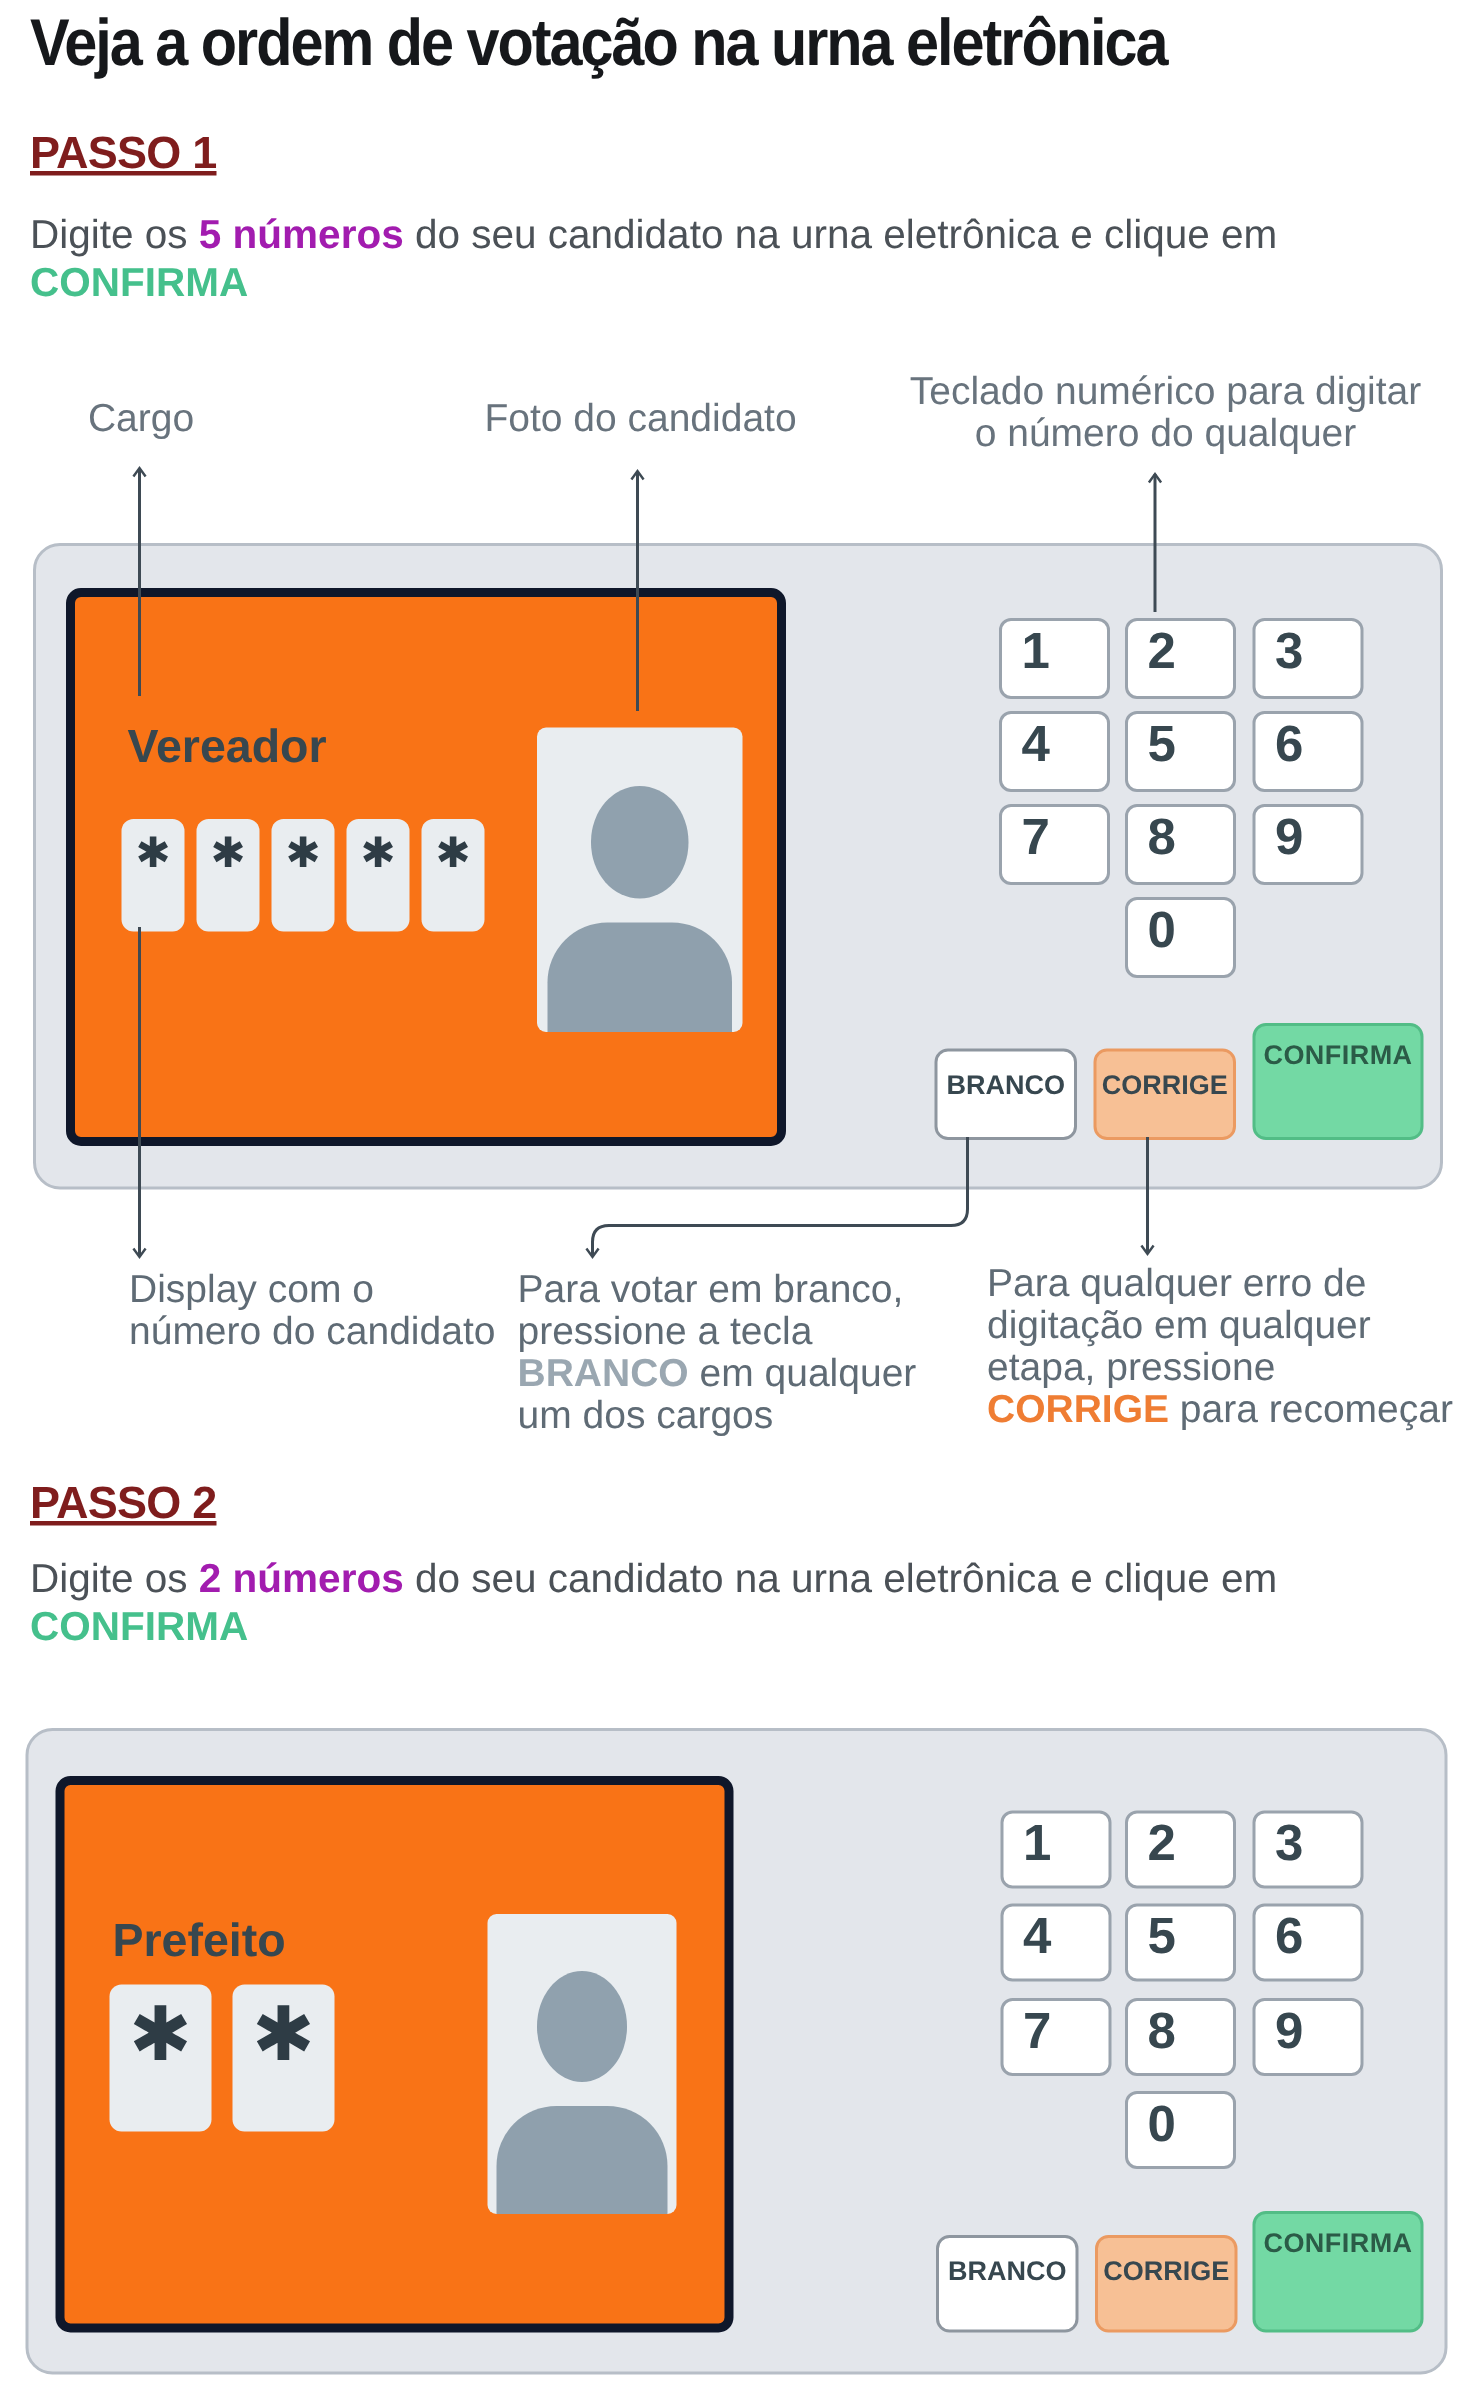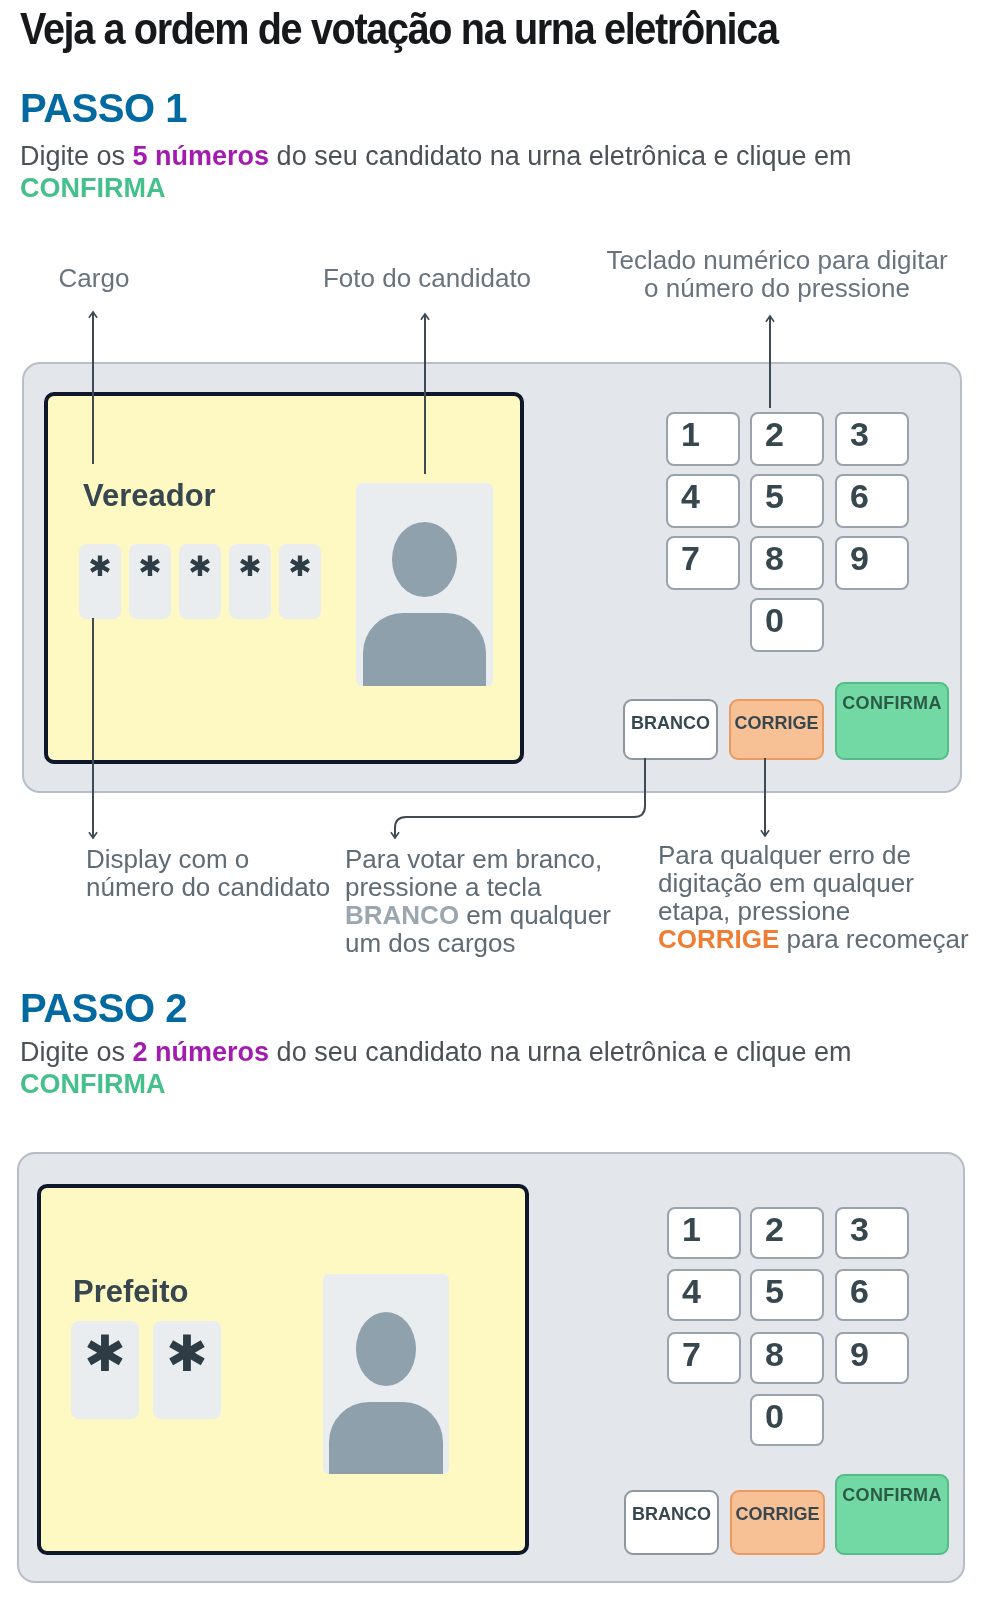--- a/index.html
+++ b/index.html
@@ -1,28 +1,28 @@
 <!DOCTYPE html>
 <html><head>
 <meta charset="utf-8">
 <style>
   html,body{margin:0;padding:0;background:#fff;}
   .page{position:relative;width:984px;height:1597px;background:#fff;overflow:hidden;
         font-family:"Liberation Sans",sans-serif;}
   .abs{position:absolute;}
   .title{font-size:44px;font-weight:800;color:#16181b;letter-spacing:-1.5px;white-space:nowrap;
          transform:scaleX(.9);transform-origin:left top;}
-  .step-heading{font-size:40px;font-weight:800;color:#0369a1;letter-spacing:-.5px;}
+  .step-heading{font-size:30px;font-weight:800;color:#7f1d1d;letter-spacing:-.5px;text-decoration:underline;}
   .instr{font-size:27px;line-height:32px;color:#4b5157;width:940px;}
   .instr b{color:#a21caf;}
   .confirm-line{display:block;color:#45c08c;font-weight:bold;}
   .lbl{font-size:26px;line-height:28px;color:#68737d;white-space:nowrap;text-align:center;}
   .center-x{transform:translateX(-50%);}
   .machine{background:#e3e6eb;border:2px solid #b7bec7;border-radius:18px;box-sizing:border-box;}
-  .screen{background:#fef9c3;border:4px solid #0f172a;border-radius:10px;box-sizing:border-box;}
+  .screen{background:#f97316;border:6px solid #0f172a;border-radius:10px;box-sizing:border-box;}
   .office{font-size:31px;font-weight:bold;color:#37474f;white-space:nowrap;}
   .digit-box{background:#e9edf0;border-radius:8px;text-align:center;color:#2e3c45;
              font-family:"DejaVu Sans",sans-serif;box-sizing:border-box;}
   .digit-box.small{width:42px;height:75px;font-size:28px;padding-top:6px;}
   .digit-box.big{width:68px;height:98px;font-size:50px;padding-top:4px;}
   .photo{background:#e9edf0;border-radius:6px;overflow:hidden;}
   .person-head{position:absolute;left:26%;top:19%;width:48%;height:37%;border-radius:50%;background:#90a1ae;}
   .person-body{position:absolute;left:5%;right:5%;bottom:-2%;height:38%;border-radius:40px 40px 0 0;background:#8fa0ad;}
   .key{position:absolute;width:74px;background:#fff;border:2px solid #9aa3ad;border-radius:8px;
        font-size:34px;font-weight:bold;color:#37474f;padding-left:13px;line-height:40px;box-sizing:border-box;}
@@ -43,21 +43,21 @@
 
   <div class="abs title" style="left:20px;top:4px;">Veja a ordem de votação na urna eletrônica</div>
 
   <div class="abs step-heading" style="left:20px;top:86px;">PASSO 1</div>
   <div class="abs instr" style="left:20px;top:140px;"><span>Digite os </span><b>5 números</b><span> do seu candidato na urna eletrônica e clique em</span><span class="confirm-line">CONFIRMA</span></div>
 
   <div class="abs lbl center-x" style="left:94px;top:264px;">Cargo</div>
   <div class="abs lbl center-x" style="left:427px;top:264px;">Foto do candidato</div>
   <div class="abs lbl center-x" style="left:777px;top:246px;text-align:center;">
     <span>Teclado numérico para digitar</span><br>
-    <span>o número do pressione</span>
+    <span>o número do qualquer</span>
   </div>
 
   <div class="abs machine" style="left:22px;top:362px;width:940px;height:431px;">
     <div class="abs screen" style="left:20px;top:28px;width:480px;height:372px;">
       <div class="abs office" style="left:35px;top:82px;">Vereador</div>
       <div class="abs digit-box small" style="left:31px;top:148px;">✱</div>
       <div class="abs digit-box small" style="left:81px;top:148px;">✱</div>
       <div class="abs digit-box small" style="left:131px;top:148px;">✱</div>
       <div class="abs digit-box small" style="left:181px;top:148px;">✱</div>
       <div class="abs digit-box small" style="left:231px;top:148px;">✱</div>
@@ -97,21 +97,21 @@
   <div class="abs ann" style="left:658px;top:841px;">
     <span>Para qualquer erro de</span><br>
     <span>digitação em qualquer</span><br>
     <span>etapa, pressione</span><br><span class="b-orange">CORRIGE</span><span> para recomeçar</span>
   </div>
 
   <div class="abs step-heading" style="left:20px;top:986px;">PASSO 2</div>
   <div class="abs instr" style="left:20px;top:1036px;"><span>Digite os </span><b>2 números</b><span> do seu candidato na urna eletrônica e clique em</span><span class="confirm-line">CONFIRMA</span></div>
 
   <div class="abs machine" style="left:17px;top:1152px;width:948px;height:431px;">
-    <div class="abs screen" style="left:18px;top:30px;width:492px;height:371px;">
+    <div class="abs screen" style="left:18px;top:30px;width:452px;height:371px;">
       <div class="abs office" style="left:32px;top:86px;">Prefeito</div>
       <div class="abs digit-box big" style="left:30px;top:133px;">✱</div>
       <div class="abs digit-box big" style="left:112px;top:133px;">✱</div>
       <div class="abs photo" style="left:282px;top:86px;width:126px;height:200px;">
         <div>
           <div class="person-head"></div>
           <div class="person-body"></div>
         </div>
       </div>
     </div>

